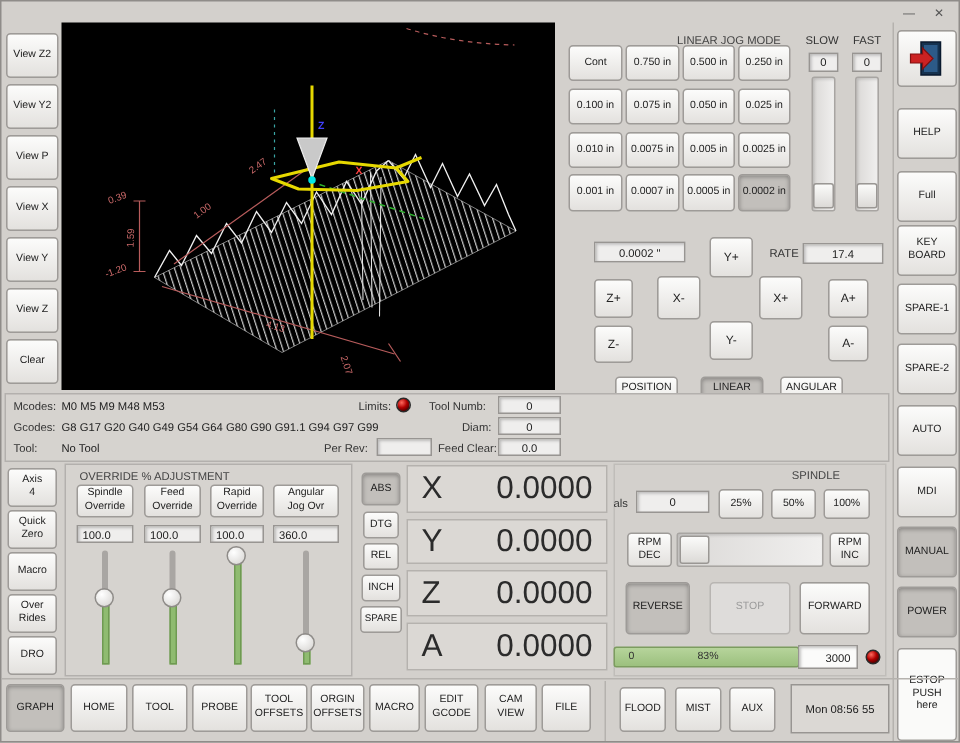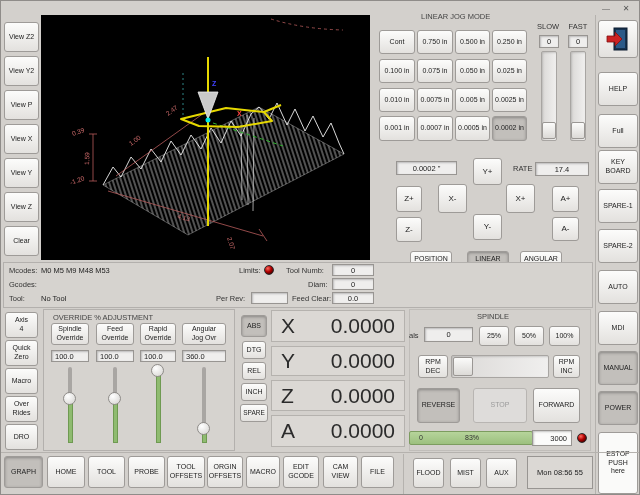--- a/index.html
+++ b/index.html
@@ -82,21 +82,21 @@
       <path d="M140,104 L185,93 223,97 231,106 197,112 158,111 Z" stroke="#e6d800" fill="none" stroke-width="2" stroke-linejoin="round"></path>
       <path d="M223,97 L240,90" stroke="#e6d800" stroke-width="2"></path>
       <line x1="167" y1="42" x2="167" y2="211" stroke="#e6d800" stroke-width="2"></line>
       <polygon points="157,77 177,77 167,104" fill="#c9c9c9" stroke="#ededed" stroke-width="0.8"></polygon>
       <circle cx="167" cy="105" r="2.5" fill="#00e5e5"></circle>
       <text x="171" y="71" font-size="7" font-weight="bold" fill="#4040ff">Z</text>
       <text x="196" y="101" font-size="7" font-weight="bold" fill="#ff4040">X</text>
     </svg>
   </div>
 
-  <div class="lbl" style="left:420px;top:11px;width:130px;color:#444">LINEAR  JOG  MODE</div>
+  <div class="lbl" style="left:420px;top:21px;width:130px;text-align:center;color:#444">LINEAR  JOG  MODE</div>
   <div class="btn" style="left:378px;top:29px;width:36px;height:24px">Cont</div>
   <div class="btn" style="left:416px;top:29px;width:36px;height:24px">0.750 in</div>
   <div class="btn" style="left:454px;top:29px;width:35px;height:24px">0.500 in</div>
   <div class="btn" style="left:491px;top:29px;width:35px;height:24px">0.250 in</div>
   <div class="btn" style="left:378px;top:58px;width:36px;height:24px">0.100 in</div>
   <div class="btn" style="left:416px;top:58px;width:36px;height:24px">0.075 in</div>
   <div class="btn" style="left:454px;top:58px;width:35px;height:24px">0.050 in</div>
   <div class="btn" style="left:491px;top:58px;width:35px;height:24px">0.025 in</div>
   <div class="btn" style="left:378px;top:87px;width:36px;height:24px">0.010 in</div>
   <div class="btn" style="left:416px;top:87px;width:36px;height:24px">0.0075 in</div>
@@ -159,20 +159,21 @@
 here</div>
 
   <div class="panel" style="left:2px;top:261px;width:590px;height:46px"></div>
   <div class="lbl" style="left:8px;top:265px">Mcodes:</div>
   <div class="lbl" style="left:40px;top:265px;color:#222">M0 M5 M9 M48 M53</div>
   <div class="lbl" style="left:238px;top:265px">Limits:</div>
   <div class="led" style="left:263px;top:264px;width:10px;height:10px"></div>
   <div class="lbl" style="left:285px;top:265px">Tool Numb:</div>
   <div class="sunk" style="left:331px;top:263px;width:42px;height:12px">0</div>
   <div class="lbl" style="left:8px;top:279px">Gcodes:</div>
+  <div class="lbl" style="left:40px;top:279px;color:#222">G8 G17 G20 G40 G49 G54 G64 G80 G90 G91.1 G94 G97 G99</div>
   <div class="lbl" style="left:307px;top:279px">Diam:</div>
   <div class="sunk" style="left:331px;top:277px;width:42px;height:12px">0</div>
   <div class="lbl" style="left:8px;top:293px">Tool:</div>
   <div class="lbl" style="left:40px;top:293px;color:#222">No Tool</div>
   <div class="lbl" style="left:215px;top:293px">Per Rev:</div>
   <div class="sunk" style="left:250px;top:291px;width:37px;height:12px"></div>
   <div class="lbl" style="left:291px;top:293px">Feed Clear:</div>
   <div class="sunk" style="left:331px;top:291px;width:42px;height:12px">0.0</div>
 
   <div class="btn" style="left:4px;top:311px;width:33px;height:26px">Axis
@@ -228,21 +229,21 @@
   <div class="drorow" style="left:270px;top:379px;width:134px;height:31px">
     <span>Z</span>
     <span>0.0000</span>
   </div>
   <div class="drorow" style="left:270px;top:414px;width:134px;height:32px">
     <span>A</span>
     <span>0.0000</span>
   </div>
 
   <div class="panel" style="left:408px;top:308px;width:182px;height:142px;border-color:#c0bdb9;background:transparent"></div>
-  <div class="lbl" style="left:452px;top:311px;width:80px;text-align:center;color:#444">SPINDLE</div>
+  <div class="lbl" style="left:479px;top:311px;width:80px;text-align:right;color:#444">SPINDLE</div>
   <div class="lbl" style="left:408px;top:330px">als</div>
   <div class="sunk" style="left:423px;top:326px;width:49px;height:15px">0</div>
   <div class="btn" style="left:478px;top:325px;width:30px;height:20px">25%</div>
   <div class="btn" style="left:513px;top:325px;width:30px;height:20px">50%</div>
   <div class="btn" style="left:548px;top:325px;width:31px;height:20px">100%</div>
   <div class="btn" style="left:417px;top:354px;width:30px;height:23px">RPM
 DEC</div>
   <div class="vtrack" style="left:450px;top:354px;width:98px;height:23px"></div>
   <div class="vhandle" style="left:452px;top:356px;width:20px;height:19px"></div>
   <div class="btn" style="left:552px;top:354px;width:27px;height:23px">RPM

